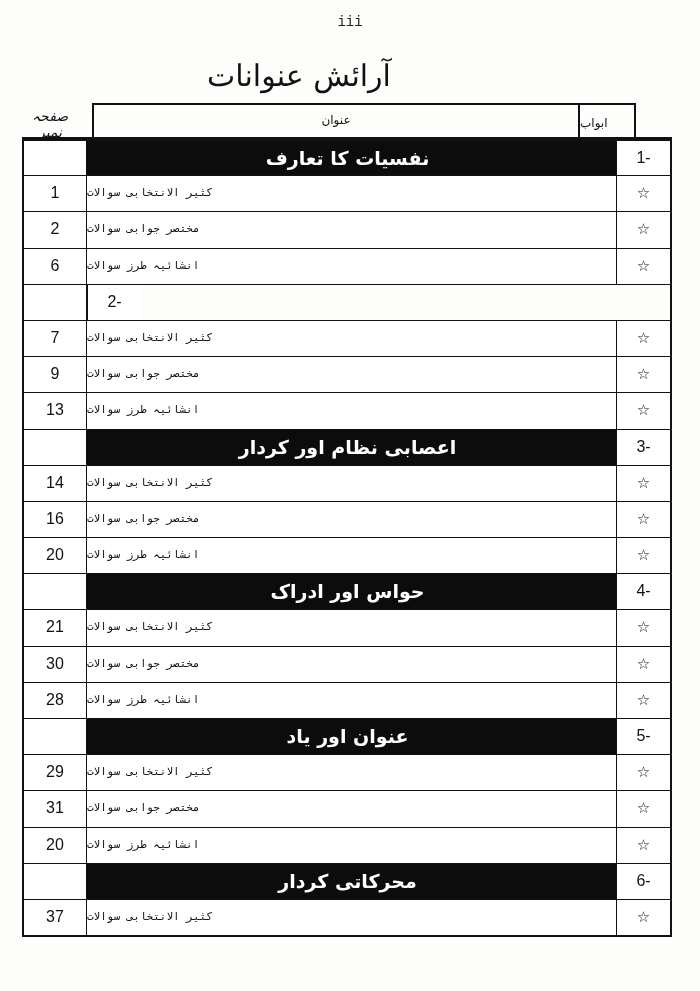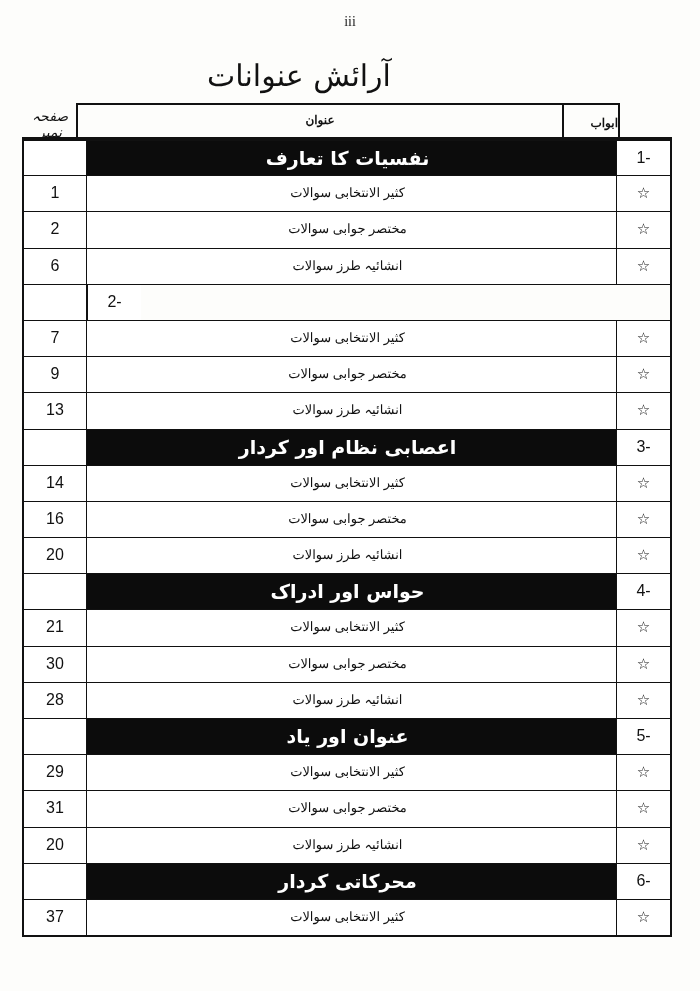--- a/index.html
+++ b/index.html
@@ -2,55 +2,55 @@
 <html><head>
 <meta charset="utf-8">
 <style>
   html, body { margin:0; padding:0; }
   body {
     width:700px; height:991px; background:#fdfdfb; position:relative; overflow:hidden;
     font-family:"DejaVu Sans", sans-serif; color:#111;
   }
   .page-num {
     position:absolute; top:14px; left:0; width:700px; text-align:center;
-    font-family:Liberation Serif, serif; font-size:14px; color:#222;
+    font-family:Liberation Mono, monospace; font-size:14px; color:#222;
   }
   .title {
     position:absolute; top:56px; left:0; width:598px; text-align:center;
     font-family:"DejaVu Serif", serif; font-size:30px; color:#111; direction:rtl; line-height:40px;
   }
   .col-head-page {
     position:absolute; left:18px; top:108px; width:64px; text-align:center;
     font-family:"DejaVu Serif", serif; font-size:14px; font-style:italic; direction:rtl;
   }
   .header-box {
-    position:absolute; left:76px; top:103px; width:544px; height:34px;
-    border:2px solid #111; border-bottom:none; box-sizing:border-box; display:flex;font-weight:bold;
+    position:absolute; left:92px; top:103px; width:544px; height:34px;
+    border:2px solid #111; border-bottom:none; box-sizing:border-box; display:flex;
   }
   .header-box .h-title {
     flex:1; text-align:center; font-size:12px; line-height:30px; direction:rtl;
     font-family:"DejaVu Serif", serif;
   }
   .header-box .h-chap {
-    width:54px; border-left:2px solid #111; text-align:right; font-size:12px; line-height:36px;
+    width:54px; border-left:2px solid #111; text-align:left; font-size:12px; line-height:36px;
     font-family:"DejaVu Serif", serif; direction:rtl;
   }
   .toc {
     position:absolute; left:22px; top:137px; width:650px;
     border:2px solid #111; box-sizing:border-box;
   }
   .row { display:flex; height:36.2px; border-top:1.6px solid #111; box-sizing:border-box; }
   .row:first-child { border-top:2px solid #111; }
   .cell-page {
     width:62px; border-right:1.6px solid #111; text-align:center; line-height:34px;
     font-family:"Liberation Sans", sans-serif; font-size:16px; background:#fff;
   }
   .cell-title {
-    flex:1; direction:rtl; text-align:center; padding-right:8px; line-height:34px;
-    font-family:Liberation Sans, sans-serif; font-size:13px; background:#fff;
+    flex:1; direction:rtl; text-align:left; padding-right:8px; line-height:34px;
+    font-family:Liberation Mono, monospace; font-size:11px; background:#fff;
   }
   .cell-chap {
     width:53px; border-left:1.6px solid #111; text-align:center; line-height:34px;
     font-family:"Liberation Sans", sans-serif; font-size:16px; background:#fff;
   }
   .row.chapter .cell-title {
     background:#0c0c0c; color:#fff; text-align:center; padding-right:8px;
     font-family:"DejaVu Sans", sans-serif; font-weight:bold; font-size:19px;
   }
   .star { font-size:15px; }

